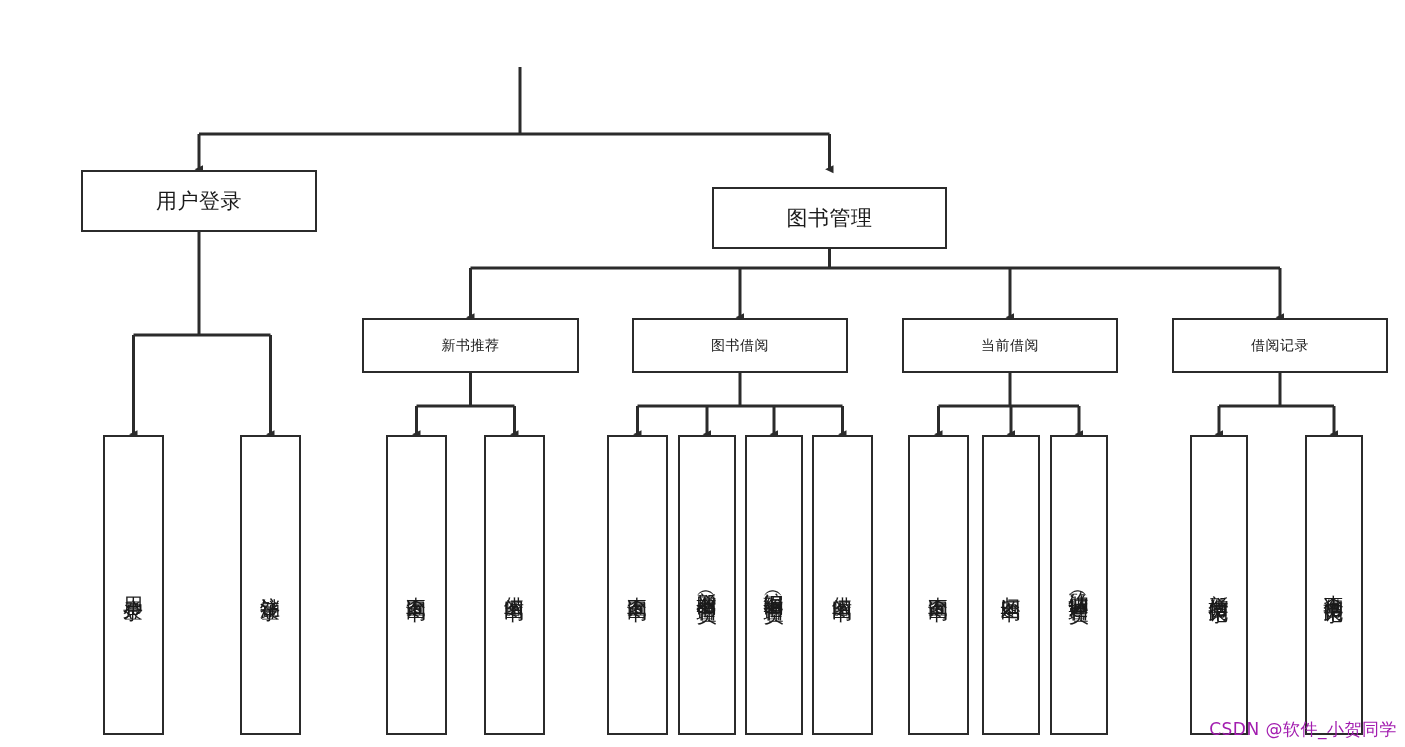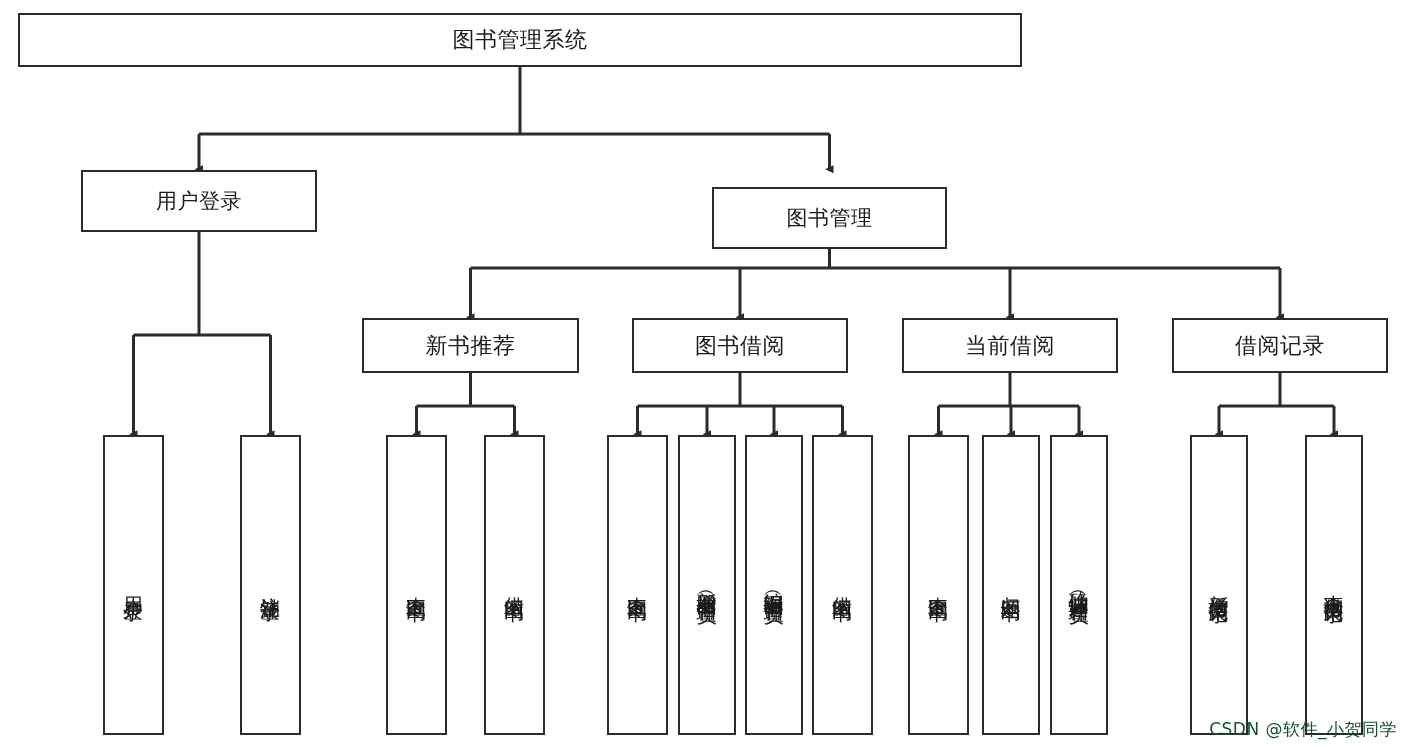--- a/index.html
+++ b/index.html
@@ -47,28 +47,28 @@
   }
   .node.vertical .node-label {
     writing-mode: vertical-rl;
     text-orientation: upright;
     letter-spacing: 2px;
     white-space: normal;
     line-height: 1;
   }
   .node.root .node-label { font-size: 22px; }
   .node.level2 .node-label { font-size: 21px; }
-  .node.level3 .node-label { font-size: 22px; }
+  .node.level3 .node-label { font-size: 14px; }
   .node.leaf .node-label { font-size: 20px; }
   .watermark {
     position: absolute;
     right: 8px;
     bottom: 6px;
     font-size: 17px;
-    color: #14532d;
+    color: #a21caf;
     letter-spacing: 0.5px;
     z-index: 5;
     white-space: nowrap;
   }
 </style>
 </head>
 <body>
 
 <div id="diagram-canvas">
 
@@ -108,23 +108,20 @@
         <line x1="938.5" y1="406" x2="938.5" y2="434" marker-end="url(#arrowhead)"></line>
         <line x1="1011" y1="406" x2="1011" y2="434" marker-end="url(#arrowhead)"></line>
         <line x1="1079" y1="406" x2="1079" y2="434" marker-end="url(#arrowhead)"></line>
         <line x1="1280" y1="373" x2="1280" y2="406"></line>
         <line x1="1219" y1="406" x2="1334" y2="406"></line>
         <line x1="1219" y1="406" x2="1219" y2="434" marker-end="url(#arrowhead)"></line>
         <line x1="1334" y1="406" x2="1334" y2="434" marker-end="url(#arrowhead)"></line>
       </g>
   </svg>
 
-  <div class="node root" style="left: 18px; top: 13px; width: 1004px; height: 54px;">
-    <span class="node-label">图书管理系统</span>
-  </div>
 
   <div class="node level2" style="left: 81px; top: 170px; width: 236px; height: 62px;">
     <span class="node-label">用户登录</span>
   </div>
   <div class="node level2" style="left: 712px; top: 170px; width: 235px; height: 62px; margin-top: 17px;">
     <span class="node-label">图书管理</span>
   </div>
 
   <div class="node level3" style="left: 362px; top: 318px; width: 217px; height: 55px;">
     <span class="node-label">新书推荐</span>

